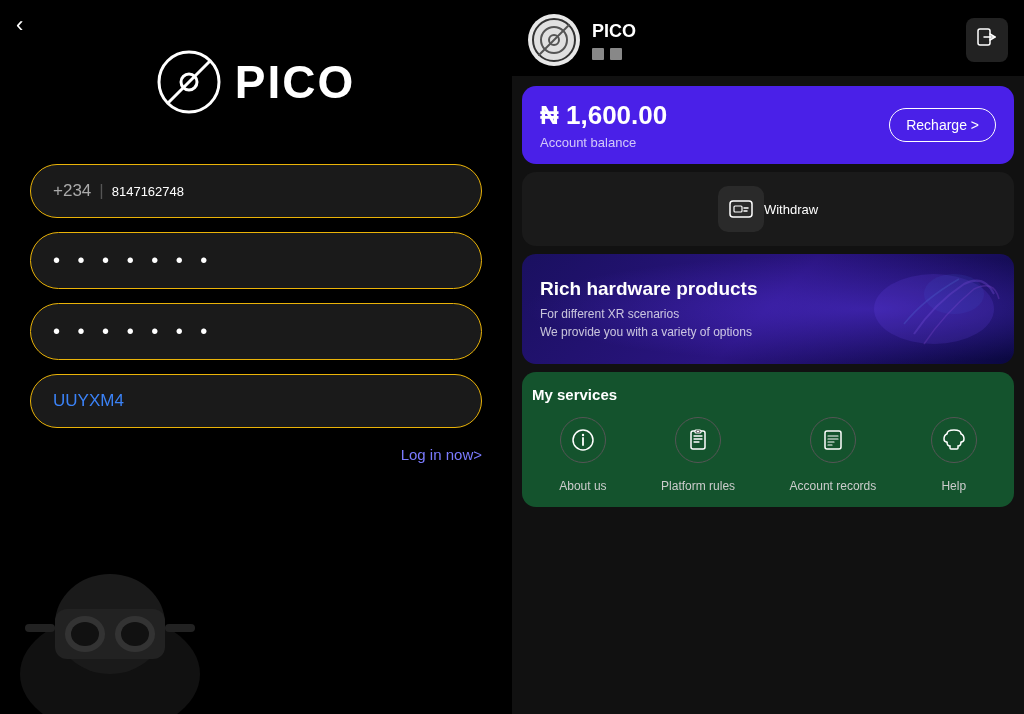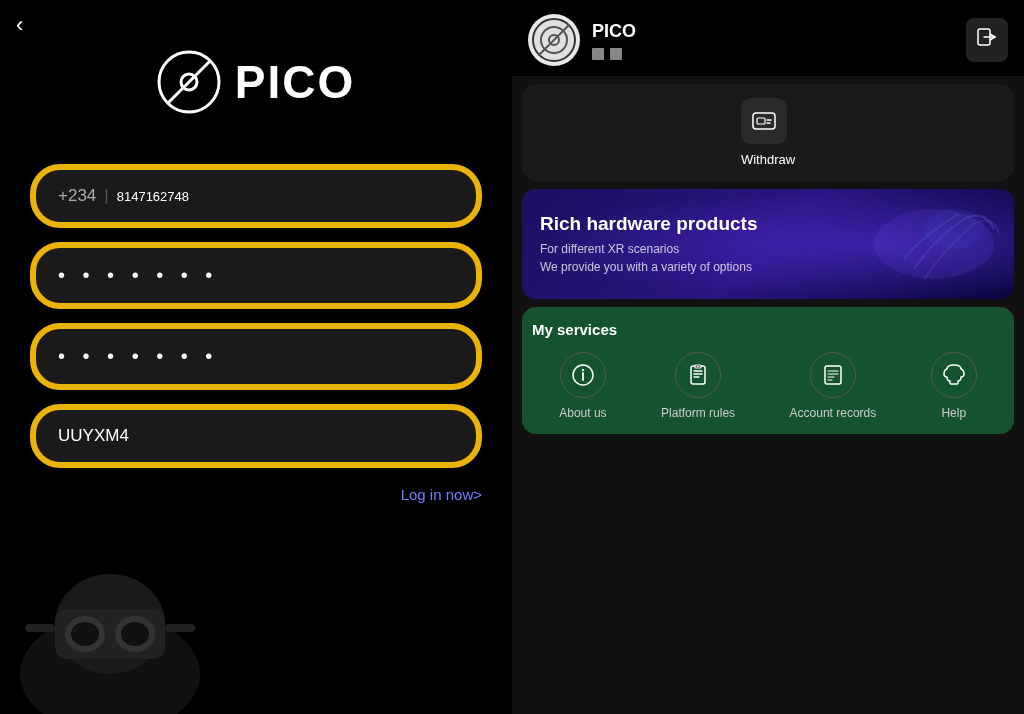--- a/index.html
+++ b/index.html
@@ -57,21 +57,21 @@
     .form-area {
       width: 100%;
       display: flex;
       flex-direction: column;
       gap: 14px;
     }
 
     .input-field {
       width: 100%;
       background: #1a1a1a;
-      border: 6px solid #eab308;
+      border: 1px solid #eab308;
       border-radius: 30px;
       padding: 16px 22px;
       color: #fff;
       font-size: 17px;
       outline: none;
       display: flex;
       align-items: center;
     }
 
     .phone-prefix {
@@ -85,21 +85,21 @@
       font-size: 13px;
     }
 
     .dots {
       color: #fff;
       font-size: 20px;
       letter-spacing: 6px;
     }
 
     .captcha-text {
-      color: #ffffff;
+      color: #3b82f6;
       font-size: 17px;
     }
 
     .login-link {
       align-self: flex-end;
       color: #7b7bff;
       font-size: 15px;
       text-decoration: none;
       margin-top: 4px;
       cursor: pointer;
@@ -245,22 +245,23 @@
       background: #1a1a1a;
       margin: 8px 10px 0 10px;
       border-radius: 14px;
       display: flex;
       justify-content: space-around;
       padding: 14px 10px;
     }
 
     .action-item {
       display: flex;
-      flex-direction: column;
-      gap: 8px;
+      flex-direction: row;
+      align-items: center;
+      gap: 0;
       cursor: pointer;
     }
 
     .action-icon-box {
       width: 46px;
       height: 46px;
       background: #2a2a2a;
       border-radius: 10px;
       display: flex;
       align-items: center;
@@ -341,21 +342,21 @@
 
     .services-row {
       display: flex;
       justify-content: space-around;
     }
 
     .service-item {
       display: flex;
       flex-direction: column;
       align-items: center;
-      gap: 8px;
+      gap: 16px;
       cursor: pointer;
     }
 
     .service-icon-circle {
       width: 46px;
       height: 46px;
       border-radius: 50%;
       border: 1.5px solid #555;
       display: flex;
       align-items: center;
@@ -454,20 +455,30 @@
     </div>
     <div class="header-icon-right">
       <svg width="22" height="22" viewBox="0 0 22 22" fill="none" xmlns="http://www.w3.org/2000/svg">
         <rect x="2" y="3" width="12" height="16" rx="2" stroke="white" stroke-width="1.5" fill="none"></rect>
         <path d="M14 8l5 3-5 3" stroke="white" stroke-width="1.5" stroke-linecap="round" stroke-linejoin="round"></path>
         <line x1="8" y1="11" x2="19" y2="11" stroke="white" stroke-width="1.5" stroke-linecap="round"></line>
       </svg>
     </div>
   </div>
 
+  <div class="balance-card">
+    <div class="balance-info">
+      <div class="balance-amount">
+        <span>₦</span>
+        <span>1,600.00</span>
+      </div>
+      <div class="balance-label">Account balance</div>
+    </div>
+    <button class="recharge-btn">Recharge &gt;</button>
+  </div>
 
   <div class="actions-row">
 
     <div class="action-item">
       <div class="action-icon-box">
         <svg width="26" height="26" viewBox="0 0 26 26" fill="none" xmlns="http://www.w3.org/2000/svg">
           <rect x="2" y="5" width="22" height="16" rx="3" stroke="white" stroke-width="1.5" fill="none"></rect>
           <rect x="6" y="10" width="8" height="6" rx="1" stroke="white" stroke-width="1.2" fill="none"></rect>
           <line x1="16" y1="12" x2="20" y2="12" stroke="white" stroke-width="1.5" stroke-linecap="round"></line>
           <line x1="16" y1="15" x2="19" y2="15" stroke="white" stroke-width="1.5" stroke-linecap="round"></line>

